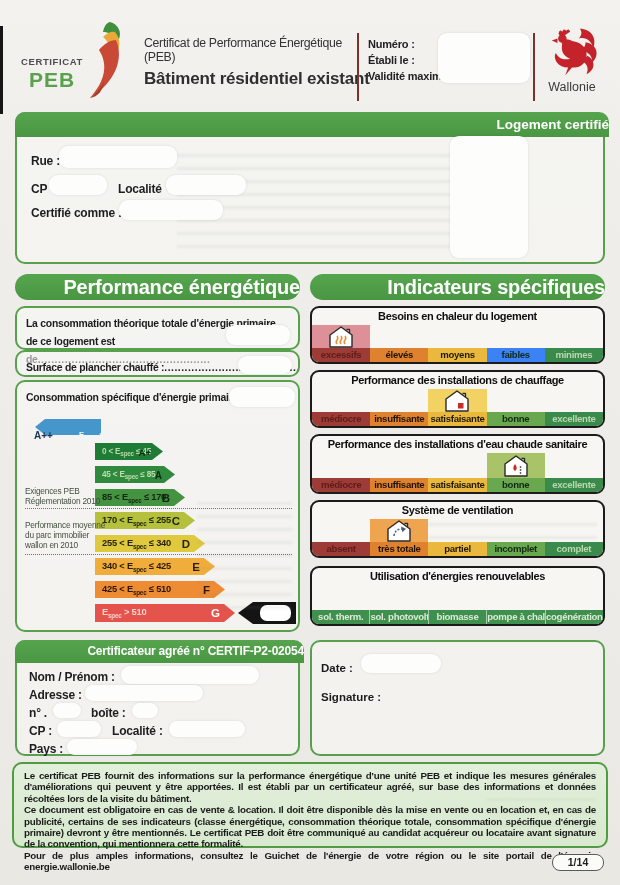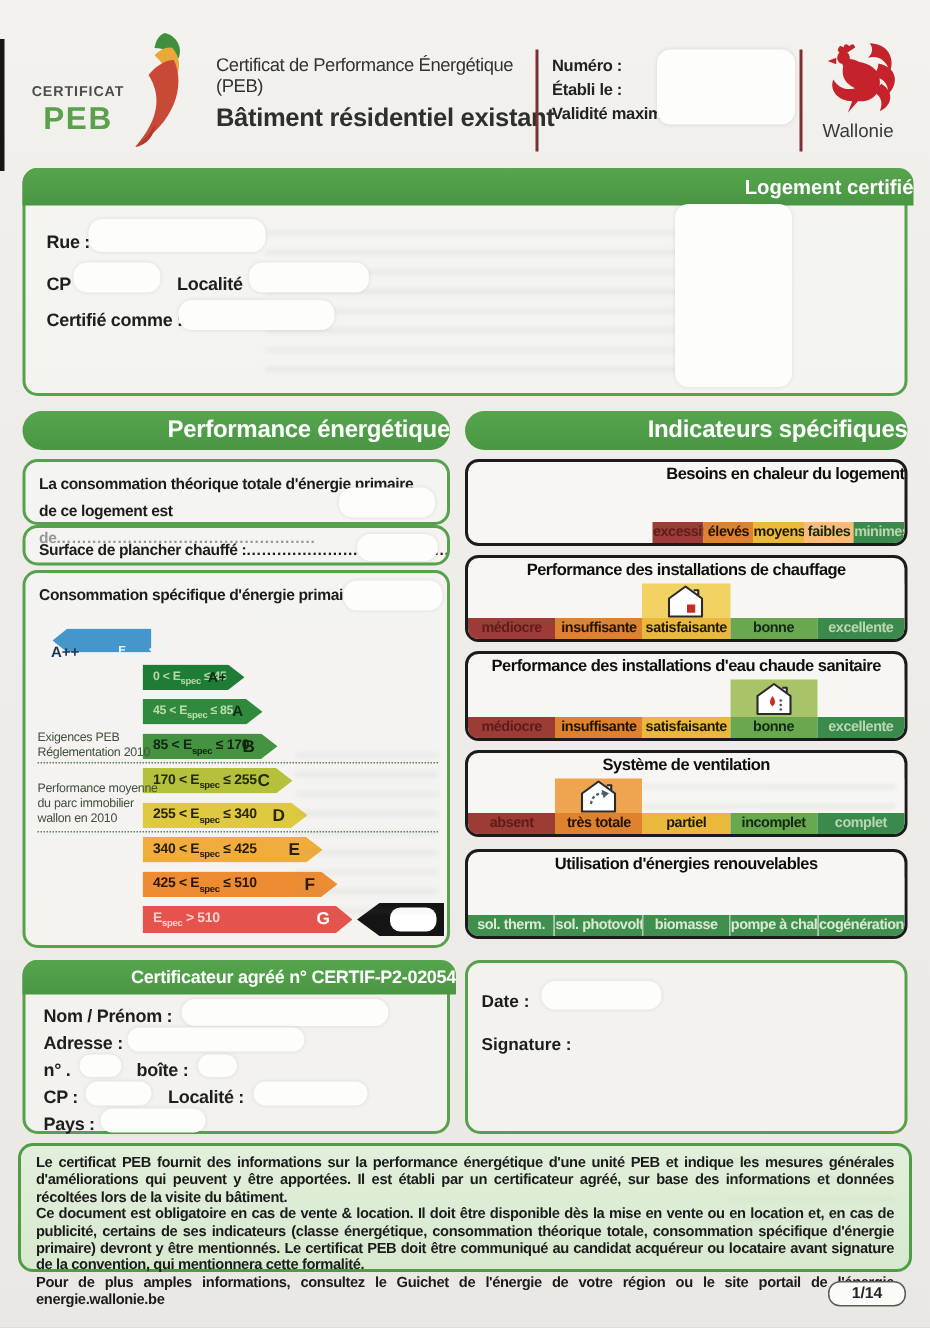--- a/index.html
+++ b/index.html
@@ -35,21 +35,21 @@
   .wallonie { position:absolute; left:536px; top:66px; width:72px; text-align:center; font-size:12.5px; color:#3a3a3a; }
 
   
   .logement { position:absolute; left:15px; top:112px; width:590px; height:152px;
               border:2px solid #57a04d; border-radius:10px; background:rgba(250,250,247,.5); }
   .logement .bar { position:absolute; left:-2px; top:-2px; width:594px; height:25px;
                    border-radius:10px 10px 0 0; font-size:13.5px; line-height:25px; }
   .fld { position:absolute; font-size:12px; font-weight:bold; color:#1e1e1e; letter-spacing:-0.2px; }
 
   
-  .pill { position:absolute; height:26px; border-radius:13px; font-size:16px; line-height:26px; letter-spacing:-0.2px; }
+  .pill { position:absolute; height:26px; border-radius:13px; font-size:20px; line-height:26px; letter-spacing:-0.2px; }
 
   
   .pbox-text { font-size:10.4px; font-weight:bold; color:#1c1c1c; letter-spacing:-0.25px;
                text-align:justify; line-height:15px; }
   .dots { font-weight:bold; letter-spacing:.5px; }
 
   
   .ebar { position:absolute; }
   .ebar .shape { position:absolute; inset:0; }
   .arrow-r .shape { clip-path:polygon(0 0, calc(100% - 11px) 0, 100% 50%, calc(100% - 11px) 100%, 0 100%); }
@@ -239,39 +239,39 @@
     <span class="ann" style="left:8px; top:104px;">Exigences PEB
 Réglementation 2010</span>
     <span class="ann" style="left:8px; top:138px;">Performance moyenne
 du parc immobilier
 wallon en 2010</span>
     <div class="bleed" style="left:180px; top:120px; width:95px; height:110px;"></div>
   </div>
 
   <div class="pill greenbar" style="left:310px; top:274px; width:295px;">Indicateurs spécifiques</div>
 
-  <div class="ind" style="top:306px; height:58px;align-items:flex-end;">
+  <div class="ind" style="top:306px; height:58px;">
     <div class="ind-title">Besoins en chaleur du logement</div>
     <div class="ind-body">
       <div class="ind-cell" style="left: 0%; background-color: rgb(221, 144, 151);">
         <svg width="26" height="24" viewBox="0 0 26 24">
           <path d="M13 2 L24 10 V22 H2 V10 Z M18.5 4.5 h3 V8" fill="#fff" stroke="#2a2a2a" stroke-width="1.4" stroke-linejoin="round"></path>
           <g stroke="#e8903a" stroke-width="1.6" fill="none">
             <path d="M9 11 q1.6 2 0 4 t0 4"></path>
               <path d="M13 11 q1.6 2 0 4 t0 4"></path>
               <path d="M17 11 q1.6 2 0 4 t0 4"></path>
           </g>
         </svg>
       </div>
     </div>
     <div class="ind-labels">
       <div class="lab" style="background-color: rgb(157, 59, 54); color: rgb(94, 29, 25);">excessifs</div>
       <div class="lab" style="background-color: rgb(223, 130, 48); color: rgb(32, 19, 2);">élevés</div>
       <div class="lab" style="background-color: rgb(233, 184, 61); color: rgb(32, 26, 4);">moyens</div>
-      <div class="lab" style="background-color: #fdba74; color: rgb(17, 42, 18);">faibles</div>
+      <div class="lab" style="background-color: #3b82f6; color: rgb(17, 42, 18);">faibles</div>
       <div class="lab" style="background-color: rgb(58, 138, 75); color: rgb(185, 216, 177);">minimes</div>
     </div>
   </div>
 
   <div class="ind" style="top:370px; height:58px;">
     <div class="ind-title">Performance des installations de chauffage</div>
     <div class="ind-body">
       <div class="ind-cell" style="left: 40%; background-color: rgb(242, 210, 99);">
         <svg width="26" height="24" viewBox="0 0 26 24">
           <path d="M13 2 L24 10 V22 H2 V10 Z M18.5 4.5 h3 V8" fill="#fff" stroke="#2a2a2a" stroke-width="1.4" stroke-linejoin="round"></path>

